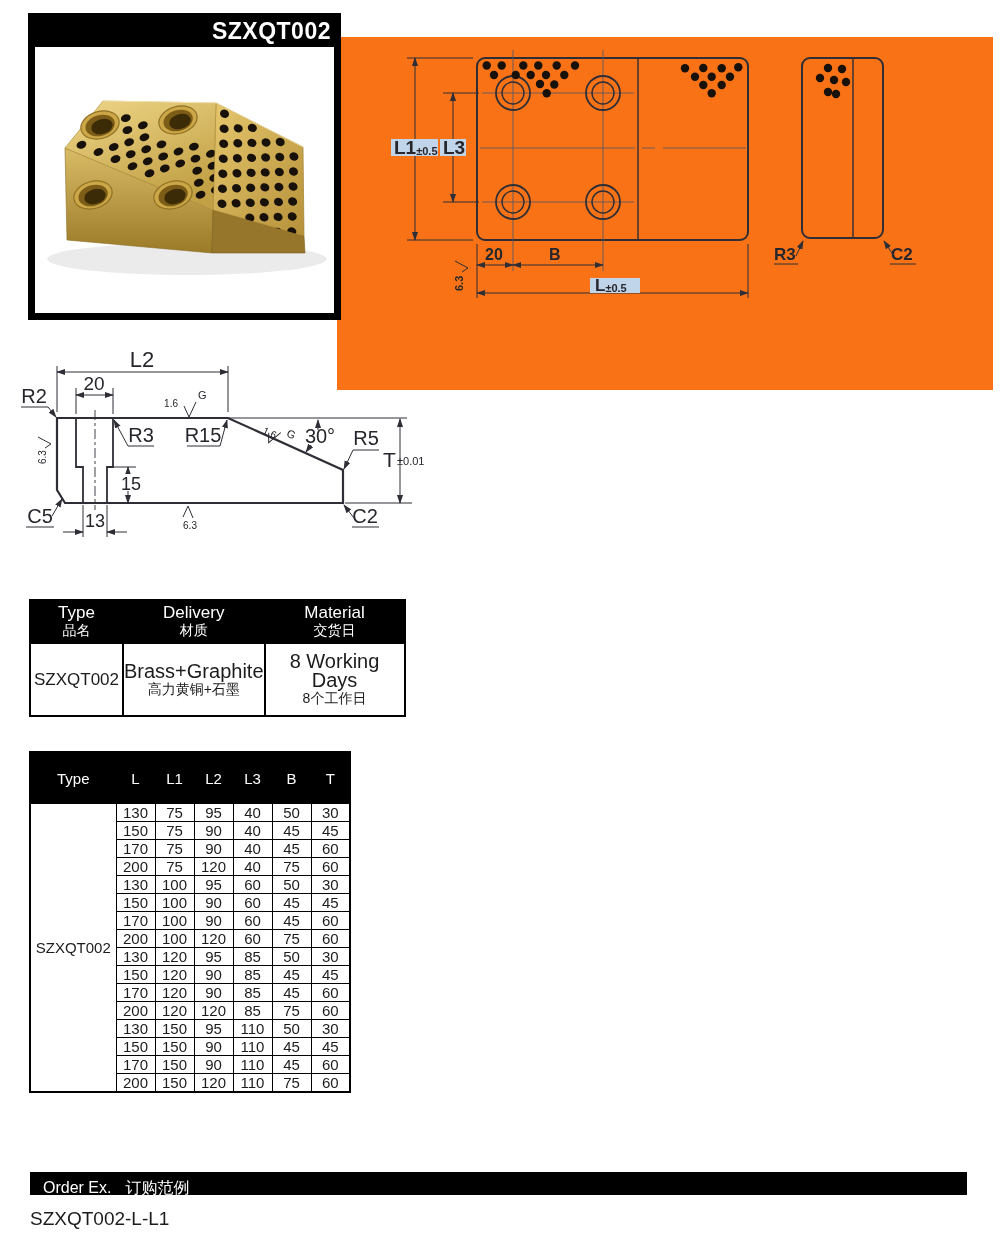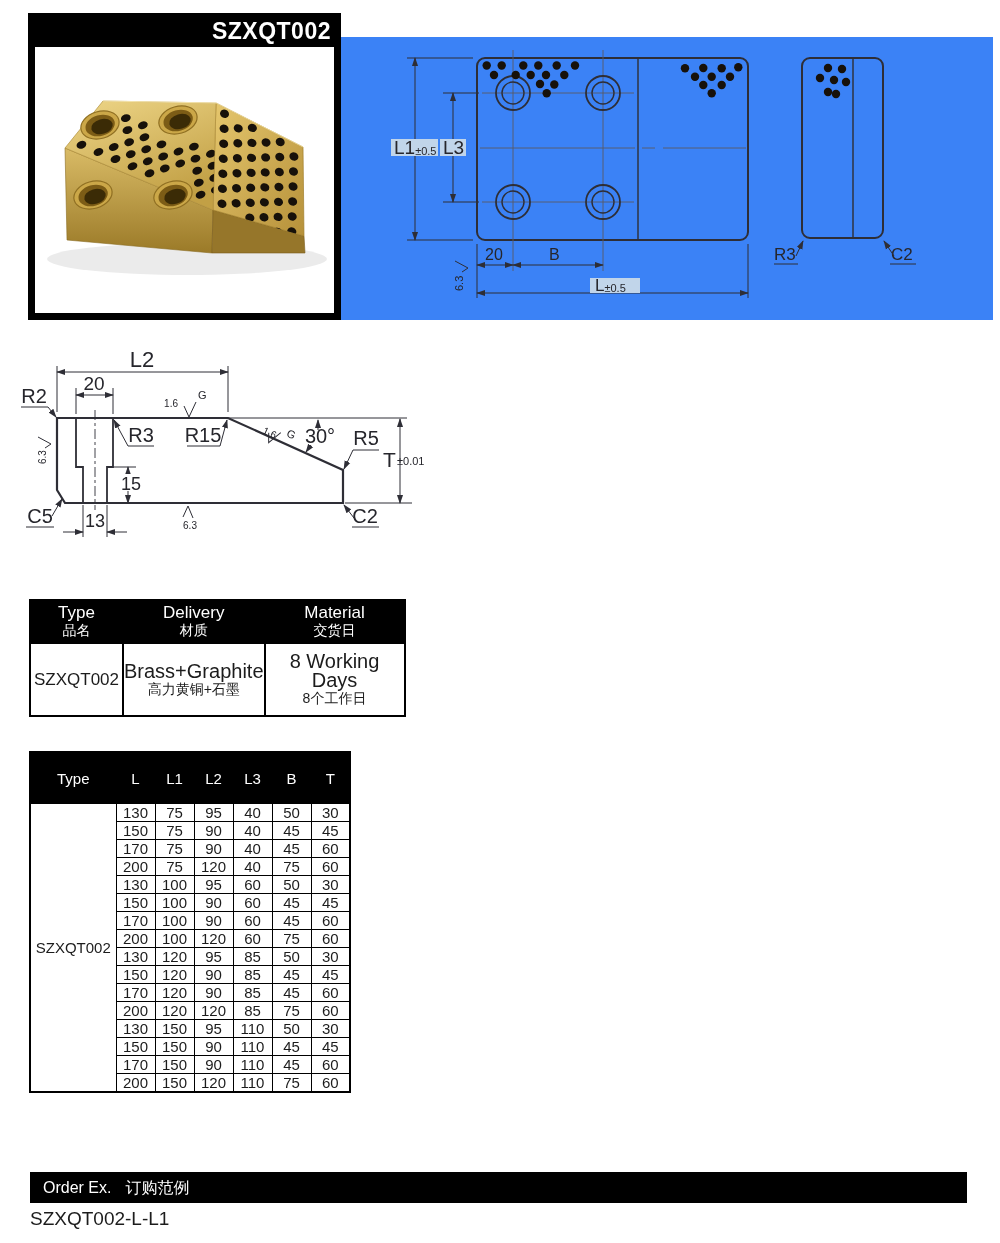--- a/index.html
+++ b/index.html
@@ -9,21 +9,21 @@
 
   
   .photo-frame{left:28px;top:13px;width:313px;height:307px;background:#000;
 ateral    clip-path:polygon(14px 0,100% 0,100% 100%,0 100%,0 24px);z-index:4;}
   .photo-title{height:34px;line-height:36px;color:#fff;font-size:23px;font-weight:bold;
     text-align:right;padding-right:10px;letter-spacing:.5px;}
   .photo-white{position:absolute;left:7px;top:34px;right:7px;bottom:7px;background:#fff;}
   .photo-white svg{display:block;width:100%;height:100%;}
 
   
-  .blue-panel{left:337px;top:37px;width:656px;height:283px;background:#3b82f6;z-index:1;}
+  .blue-panel{left:337px;top:37px;width:656px;height:353px;background:#f97316;z-index:1;font-weight:bold;}
   .blue-panel svg{display:block;width:656px;height:283px;}
 
   
   .dwg text{fill:#26262c;}
 
   
   .profile{left:0;top:340px;width:470px;height:220px;}
   .profile svg{display:block;width:470px;height:220px;}
 
   
@@ -35,21 +35,21 @@
   .info-table td .t-en{font-size:20px;}
   .cell-one{font-size:17px;}
 
   
   .size-table{left:29px;top:751px;border-collapse:collapse;table-layout:fixed;border:2px solid #000;}
   .size-table th{background:#000;color:#fff;font-weight:normal;font-size:15px;height:48px;border:1px solid #000;}
   .size-table td{border:1.5px solid #000;text-align:center;font-size:15px;height:17px;padding:0;line-height:17px;}
   .size-table td.type-cell{font-size:15px;}
 
   
-  .order-bar{left:30px;top:1172px;width:937px;height:31px;background:#000;color:#fff;
+  .order-bar{left:30px;top:1172px;width:937px;height:23px;background:#000;color:#fff;
     line-height:31px;font-size:16px;padding-left:13px;box-sizing:border-box;}
   .order-bar .zh{margin-left:14px;}
   .order-code{left:30px;top:1208px;font-size:19px;color:#1c1c1c;}
 </style>
 </head>
 <body>
 
 <div class="page">
 
   <div class="abs blue-panel">

